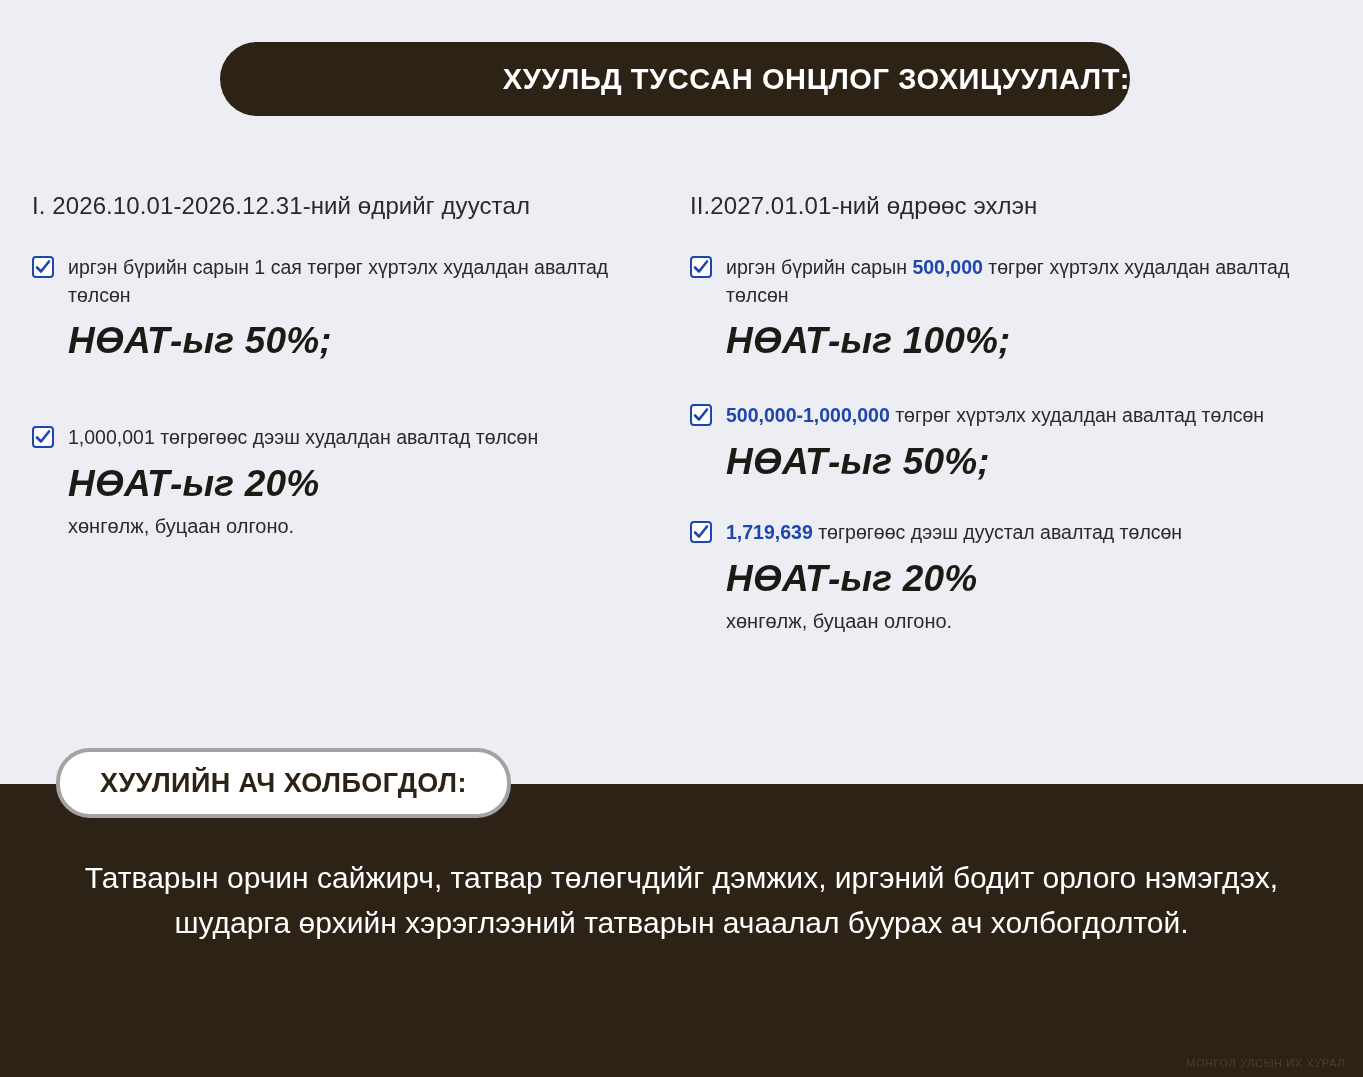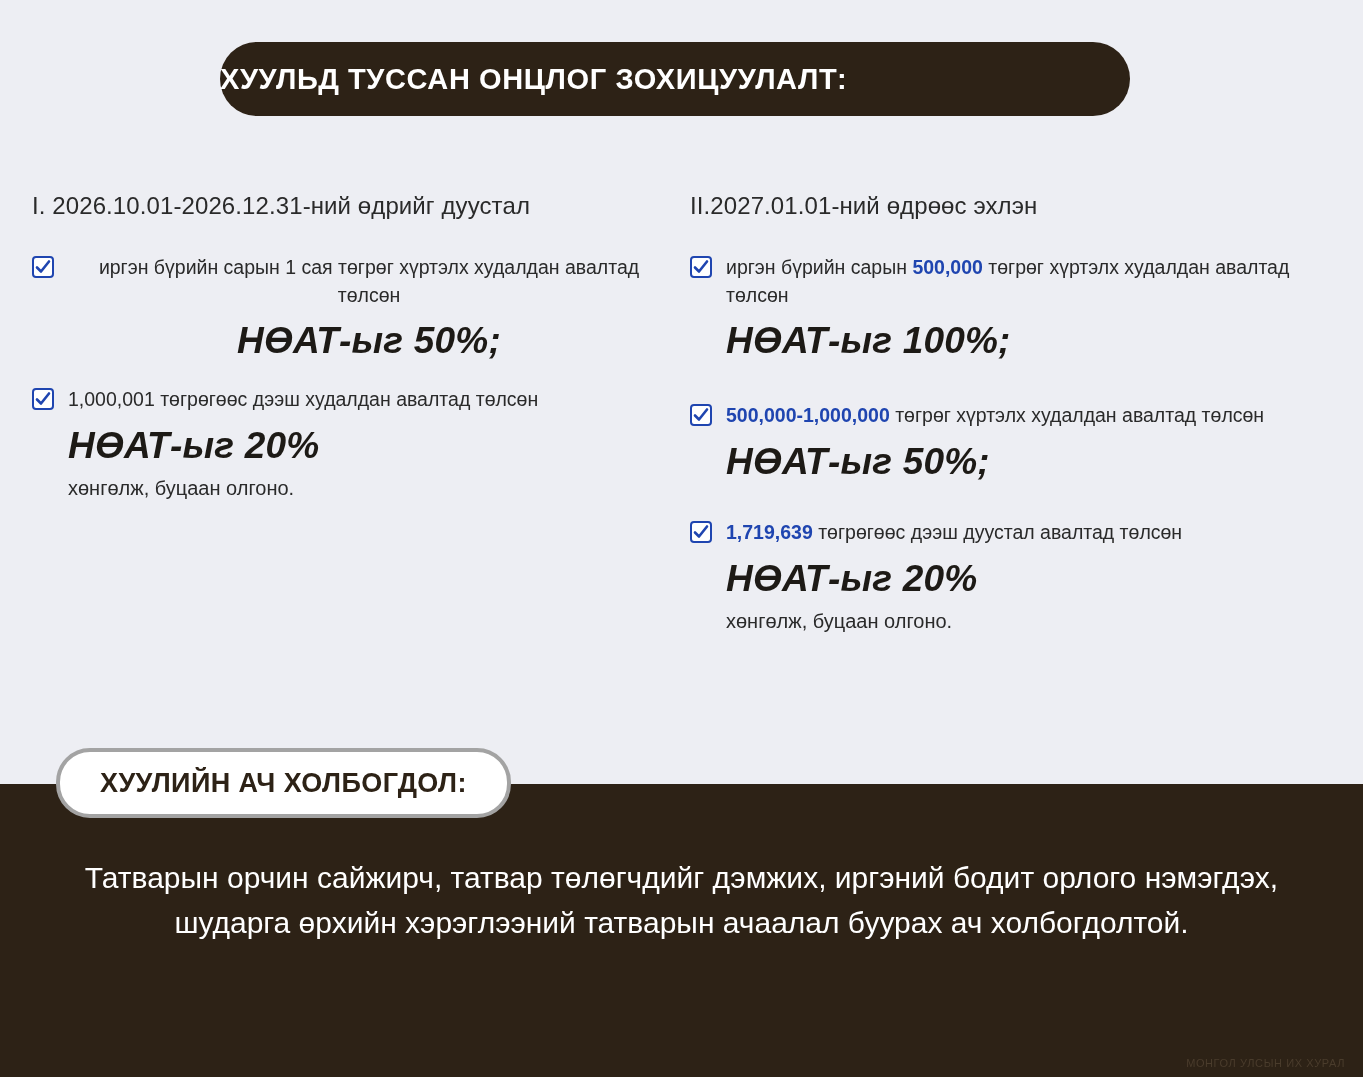--- a/index.html
+++ b/index.html
@@ -25,21 +25,21 @@
   .title-pill {
     position: absolute;
     left: 220px;
     top: 42px;
     width: 910px;
     height: 74px;
     background: #2d2216;
     border-radius: 40px;
     display: flex;
     align-items: center;
-    justify-content: flex-start;
+    justify-content: flex-end;
   }
   .title-pill span {
     color: #ffffff;
     font-size: 29px;
     font-weight: bold;
     letter-spacing: 0.6px;
     text-transform: uppercase;
   }
 
   
@@ -104,21 +104,21 @@
     letter-spacing: 0.2px;
     font-style: italic;
   }
   .tail {
     font-size: 20px;
     color: #2a2a2a;
     margin-top: 10px;
   }
 
   
-  .gap-lg { margin-bottom: 24px; text-align: center; }
+  .gap-lg { margin-bottom: 62px; }
 
   
   .band {
     position: absolute;
     left: 0;
     top: 784px;
     width: 1363px;
     height: 293px;
     background: #2d2216;
   }

